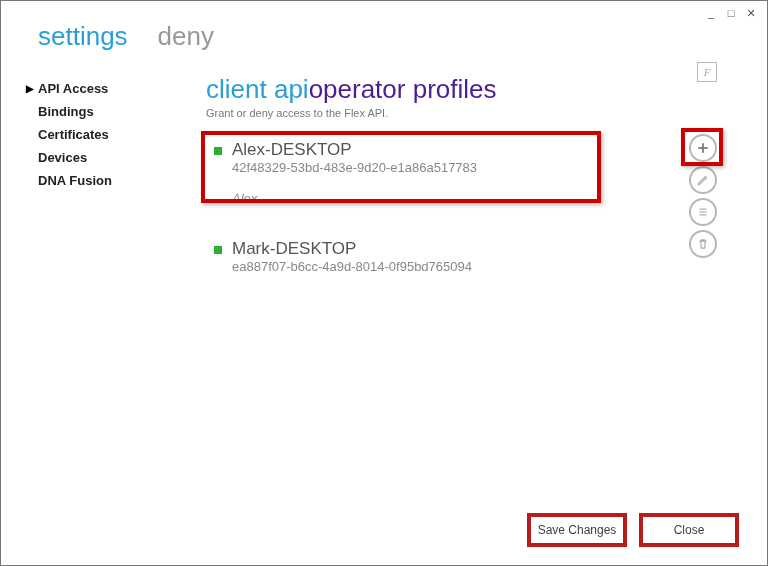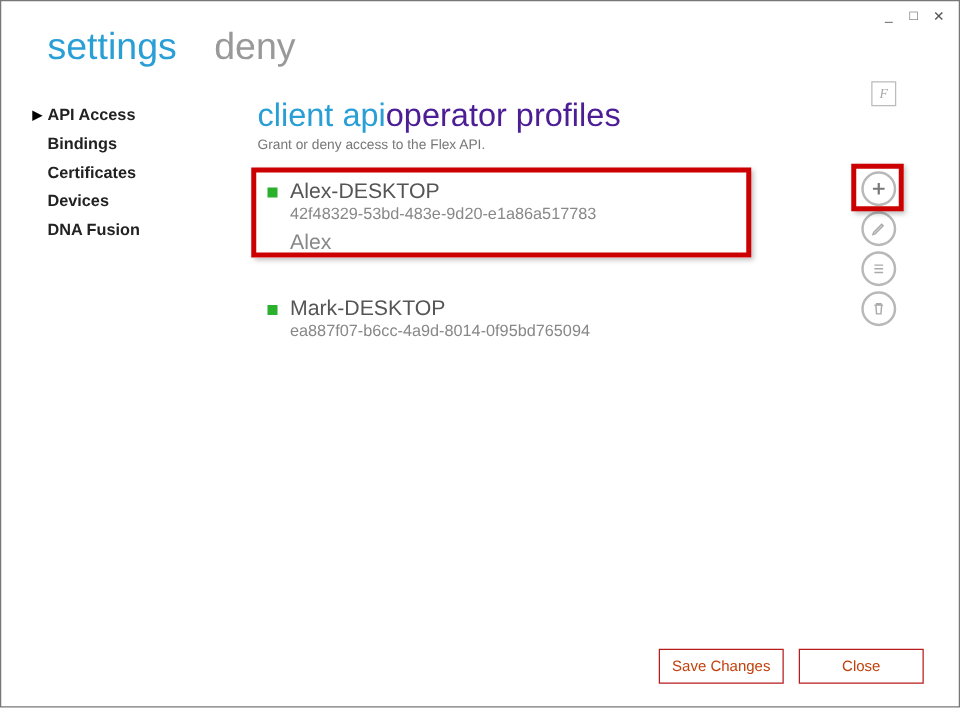--- a/index.html
+++ b/index.html
@@ -33,21 +33,21 @@
       font-family: Arial, sans-serif;
     }
     
     .top-tabs {
       display: flex;
       align-items: baseline;
       padding: 20px 30px 10px 37px;
       gap: 30px;
     }
     .top-tabs .tab {
-      font-size: 30px;
+      font-size: 26px;
       font-weight: 300;
       color: #999;
       cursor: pointer;
     }
     .top-tabs .tab.active {
       color: #2a9fd6;
     }
     
     .main {
       display: flex;
@@ -126,23 +126,24 @@
       font-size: 17px;
       font-weight: 300;
       color: #555;
     }
     .item-guid {
       font-size: 13px;
       color: #888;
       margin-top: 0;
     }
     .item-user {
-      font-size: 17px;
+      font-size: 13px;
       color: #888;
-      margin-top: 6px;
+      margin-top: 16px;
+      font-style: italic;
     }
     
     .highlight {
       position: absolute;
       border: 4px solid #cc0000;
       pointer-events: none;
       box-shadow: 2px 2px 4px rgba(0,0,0,0.25);
     }
     .highlight.item-box {
       left: -5px;
@@ -204,23 +205,23 @@
       right: 28px;
       display: flex;
       gap: 12px;
     }
     .footer button {
       font-family: inherit;
       font-size: 12px;
       padding: 6px 0;
       width: 100px;
       background: #fff;
-      border: 1px solid #b91c1c;
-      cursor: pointer;
-      color: #c2410c;
+      border: 4px solid #b91c1c;
+      cursor: pointer;
+      color: #404040;
     }
   </style>
 </head>
 <body>
 
 <div class="window-controls">
   <span>_</span>
   <span>□</span>
   <span>✕</span>
 </div>

